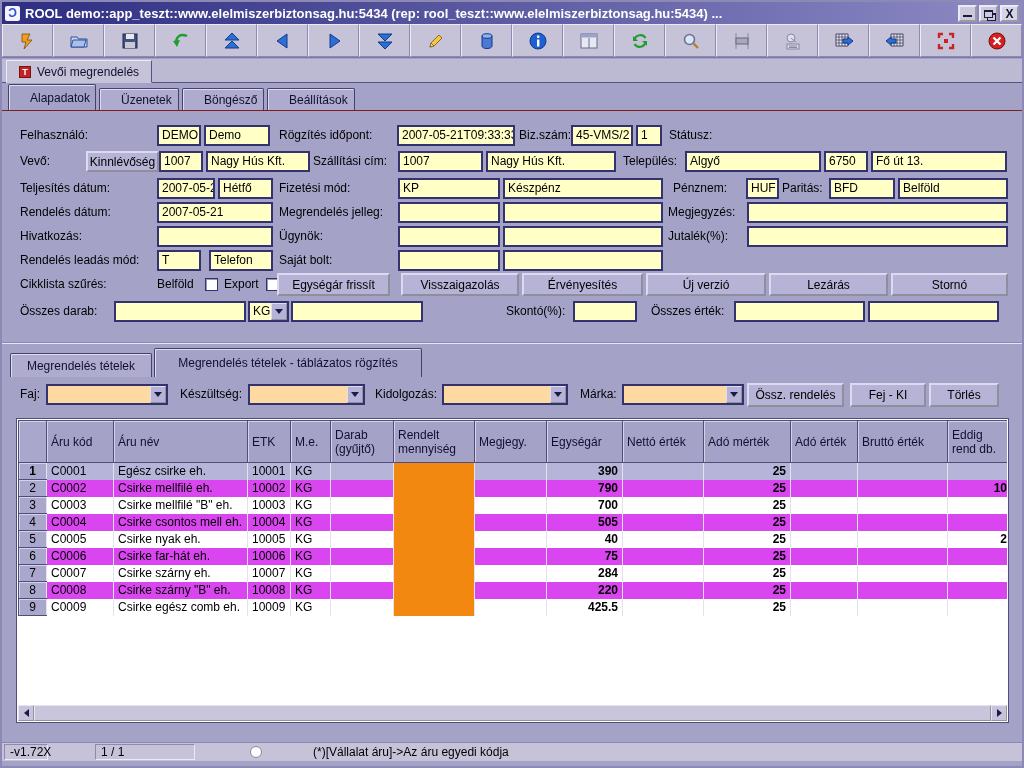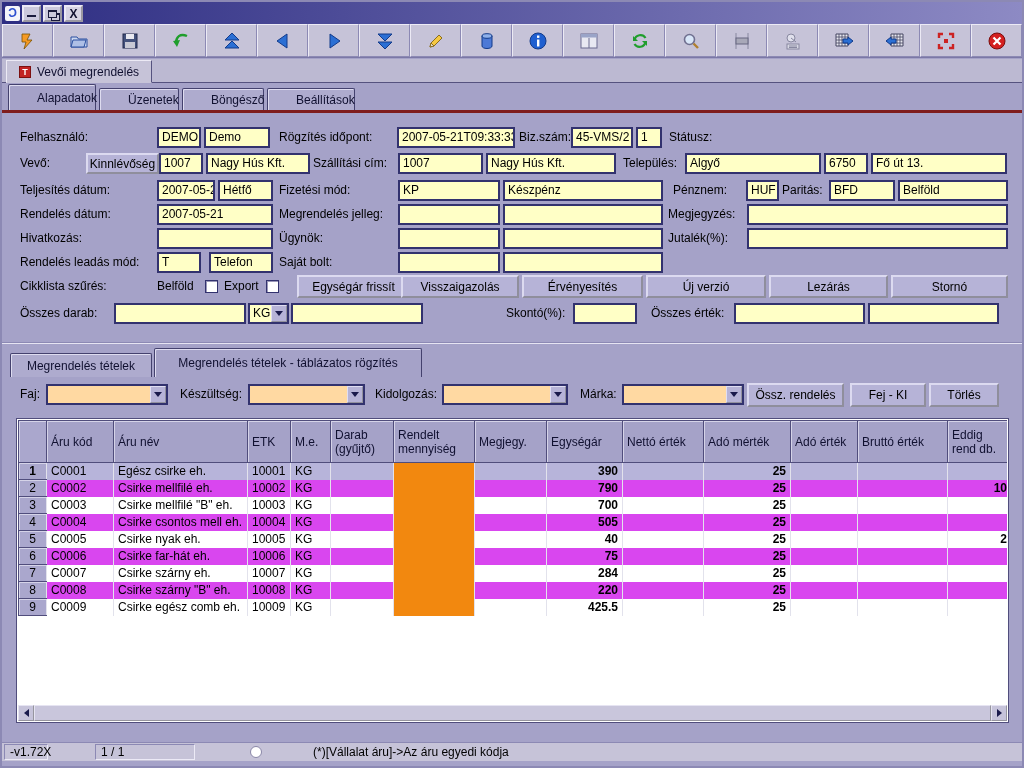--- a/index.html
+++ b/index.html
@@ -36,26 +36,26 @@
     background:#bcb9d2; border-bottom:1px solid #55527f; }
   .doctab { position:absolute; left:4px; top:1px; height:23px; background:#c6c3d8;
     border:1px solid; border-color:#eceaf5 #55527f transparent #eceaf5;
     display:flex; align-items:center; padding:0 12px; font-size:12px; color:#101030; }
   .redicon { width:12px; height:12px; background:#c22424; color:#fff; font-size:9px; font-weight:bold;
     display:flex; align-items:center; justify-content:center; margin-right:6px; border:1px solid #7c1010; }
   
   .subtabs { position:absolute; left:0; top:81px; width:1020px; height:27px; background:#a5a2c8; }
   .stab { position:absolute; bottom:0; height:22px; background:#aeabce;
     border:1px solid #44416e; border-bottom:none; border-radius:2px 2px 0 0;
-    display:flex; align-items:center; padding:0 28px; font-size:12px; color:#101030;
+    display:flex; align-items:center; padding:0 21px; font-size:12px; color:#101030;
     box-shadow:inset 1px 1px 0 #dedcf0; }
   .stab.active { height:26px; background:#a5a2c8; }
   
   .form-area { position:absolute; left:0; top:108px; width:1020px; height:232px;
-    background:#a5a2c8; border-top:3px solid #7f1d1d; }
+    background:#a5a2c8; border-top:1px solid #7f1d1d; }
   .lbl { position:absolute; font-size:12px; color:#000; white-space:nowrap; line-height:21px; height:21px; }
   .fld { position:absolute; height:21px; background:#ffffc6; border:2px solid #32326e;
     font-size:12px; line-height:17px; padding:0 3px; white-space:nowrap; overflow:hidden; color:#000; }
   .combo { padding-right:17px; }
   .combo .arrowbtn { position:absolute; right:0; top:0; bottom:0; width:16px; background:#b6b3d7;
     border:1px outset #e0def2; display:flex; align-items:center; justify-content:center; }
   .combo .arrowbtn i { width:0; height:0; border:4px solid transparent; border-top:5px solid #1a1a4c; margin-top:4px; }
   .btn3d { position:absolute; height:23px; background:#b6b3d7; border:2px outset #dcdaf0;
     font-size:12px; color:#000; display:flex; align-items:center; justify-content:center;
     white-space:nowrap; overflow:hidden; }
@@ -102,20 +102,21 @@
   .scell { height:16px; line-height:14px; border:1px solid; border-color:#8c89b4 #eceaf6 #eceaf6 #8c89b4;
     padding:0 5px; margin-right:3px; white-space:nowrap; }
   .led { width:12px; height:12px; border-radius:50%; background:#fff; border:1px solid #8a87a8;
     margin:0 7px 0 8px; flex:none; }
 </style>
 </head>
 <body>
 
 <div class="titlebar">
   <div class="app-icon">Ɔ</div>
+  <div class="title-text">ROOL demo::app_teszt::www.elelmiszerbiztonsag.hu:5434 (rep: rool_teszt::www.elelmiszerbiztonsag.hu:5434) ...</div>
   <div class="win-btn">
       <span class="g-min"></span>
     </div>
   <div class="win-btn">
       <span class="g-rest2"></span>
       <span class="g-rest1"></span>
     </div>
   <div class="win-btn close">
       <span class="g-x">X</span>
     </div>
@@ -331,21 +332,21 @@
   <div class="fld" style="left:207px; top:139px; width:64px;">Telefon</div>
   <div class="lbl" style="left:277px; top:139px;">Saját bolt:</div>
   <div class="fld" style="left:396px; top:139px; width:102px;"></div>
   <div class="fld" style="left:501px; top:139px; width:160px;"></div>
 
   <div class="lbl" style="left:18px; top:163px;">Cikklista szűrés:</div>
   <div class="lbl" style="left:155px; top:163px;">Belföld</div>
   <div class="chk" style="left:203px; top:167px;"></div>
   <div class="lbl" style="left:222px; top:163px;">Export</div>
   <div class="chk" style="left:264px; top:167px;"></div>
-  <div class="btn3d" style="left:295px; top:162px; width:113px;">Egységár frissít</div>
+  <div class="btn3d" style="left:275px; top:162px; width:113px;">Egységár frissít</div>
   <div class="btn3d" style="left:399px; top:162px; width:118px;">Visszaigazolás</div>
   <div class="btn3d" style="left:520px; top:162px; width:121px;">Érvényesítés</div>
   <div class="btn3d" style="left:644px; top:162px; width:120px;">Új verzió</div>
   <div class="btn3d" style="left:767px; top:162px; width:119px;">Lezárás</div>
   <div class="btn3d" style="left:889px; top:162px; width:117px;">Stornó</div>
 
   <div class="lbl" style="left:18px; top:190px;">Összes darab:</div>
   <div class="fld" style="left:112px; top:190px; width:132px;"></div>
   <div class="fld combo" style="left:246px; top:190px; width:41px;">
     <span>KG</span>

